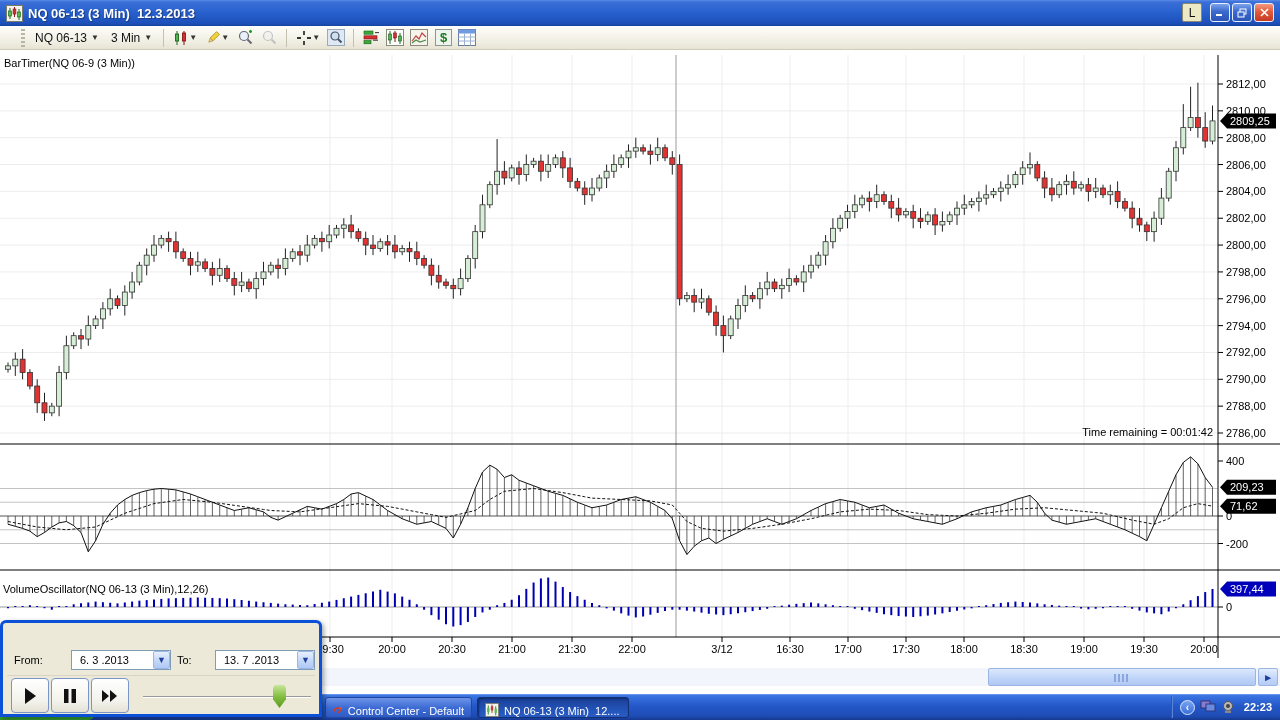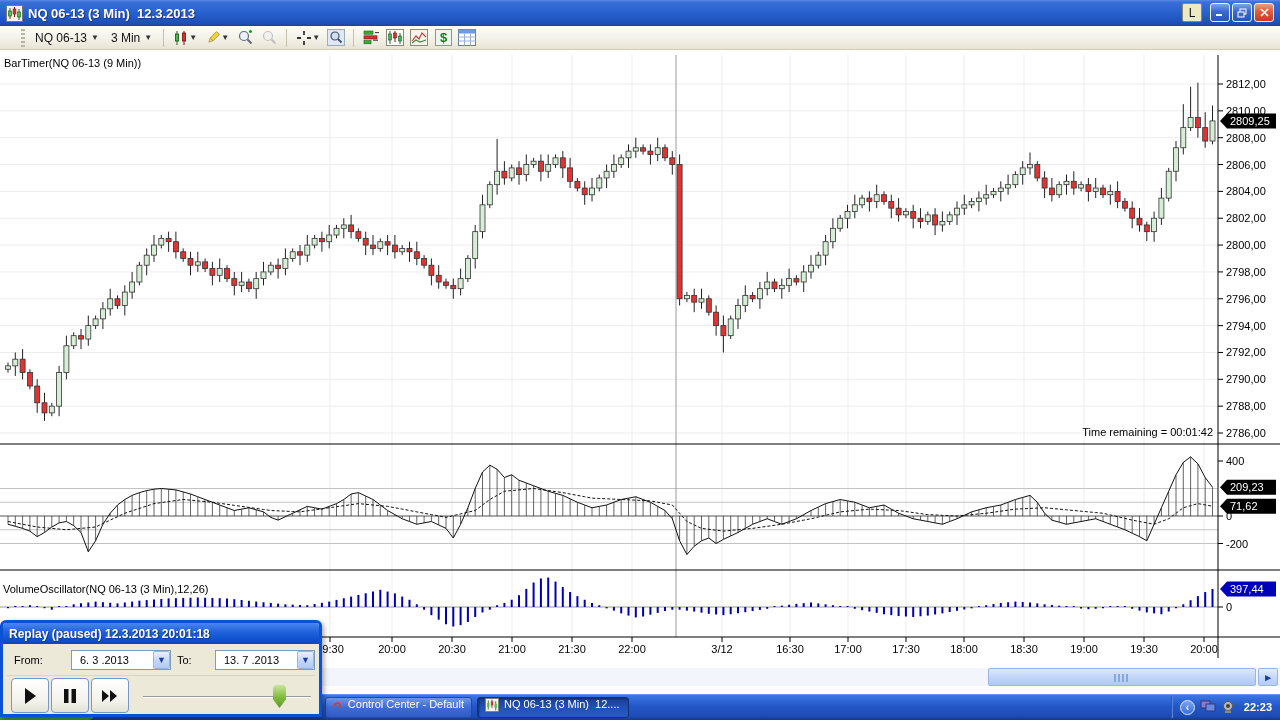--- a/index.html
+++ b/index.html
@@ -46,21 +46,21 @@
     background:linear-gradient(180deg,#dce9fd,#c2d6f8 50%,#b0c8f4); }
   .hthumb .gripmarks { position:absolute; left:50%; top:5px; transform:translateX(-50%); width:16px; height:8px;
     background:repeating-linear-gradient(90deg,#89a7dd 0 2px,transparent 2px 4px); }
   .harrow { position:absolute; left:1258px; top:0; width:20px; height:18px; border:1px solid #9ab4e4; border-radius:2px;
     background:linear-gradient(180deg,#e4eefd,#c6d9f9 50%,#b4ccf5); color:#1f3f9f; font-size:11px; font-weight:bold;
     display:flex; align-items:center; justify-content:center; }
 
   
   .taskbar { position:absolute; left:0; top:694px; width:1280px; height:26px;
     background:linear-gradient(180deg,#77a5f0 0%,#3b76e3 6%,#2458c8 45%,#1e4cb4 85%,#16388f 100%); }
-  .task-btn { position:absolute; top:3px; height:21px; border-radius:3px; display:flex; align-items:flex-start; gap:5px;
+  .task-btn { position:absolute; top:3px; height:21px; border-radius:3px; display:flex; align-items:flex-end; gap:5px;
     padding:0 7px; color:#fff; font-size:11px; white-space:pre; overflow:hidden; }
   .task-btn.normal  { background:linear-gradient(180deg,#6e95e8,#3e6cd4 50%,#2f5cc4); border:1px solid #24489f; }
   .task-btn.pressed { background:linear-gradient(180deg,#1b3f96,#2353b8 60%,#2a5cc4); border:1px solid #143076; box-shadow:inset 1px 1px 2px #0e2a6a; }
   .tray { position:absolute; right:0; top:0; height:26px; display:flex; align-items:center; gap:5px; padding:0 8px 0 10px; }
   .tray-divider { width:2px; height:22px; background:linear-gradient(90deg,#1a3f96,#6f9bee); margin-right:2px; }
   .tray-clock { color:#fff; font-size:11px; margin-left:4px;font-weight:bold; }
   .chevron-btn { width:15px; height:15px; border-radius:8px; background:linear-gradient(180deg,#7aa4f0,#3a6fd8);
     border:1px solid #dce8ff; color:#fff; font-size:10px; font-weight:bold; display:flex; align-items:center; justify-content:center; }
 
   
@@ -1015,21 +1015,21 @@
           <polygon points="1220,70.91525000000001 1227,63.415250000000015 1276,63.415250000000015 1276,78.41525000000001 1227,78.41525000000001" fill="#000000"></polygon>
           <text x="1230" y="74.91525000000001" font-size="11" fill="#fff" font-family="Liberation Sans, sans-serif">2809,25</text>
           <polygon points="1220,437.23087499999997 1227,429.73087499999997 1276,429.73087499999997 1276,444.73087499999997 1227,444.73087499999997" fill="#000000"></polygon>
           <text x="1230" y="441.23087499999997" font-size="11" fill="#fff" font-family="Liberation Sans, sans-serif">209,23</text>
           <polygon points="1220,456.15225 1227,448.65225 1276,448.65225 1276,463.65225 1227,463.65225" fill="#000000"></polygon>
           <text x="1230" y="460.15225" font-size="11" fill="#fff" font-family="Liberation Sans, sans-serif">71,62</text>
           <polygon points="1220,538.9840448 1227,531.4840448 1276,531.4840448 1276,546.4840448 1227,546.4840448" fill="#0000bb"></polygon>
           <text x="1230" y="542.9840448" font-size="11" fill="#fff" font-family="Liberation Sans, sans-serif">397,44</text>
         </g>
       </svg>
-    <div class="panel-label" id="lbl-price">BarTimer(NQ 06-13 (9 Min))</div>
+    <div class="panel-label" id="lbl-price">BarTimer(NQ 06-9 (3 Min))</div>
     <div class="panel-label" id="lbl-vol">VolumeOscillator(NQ 06-13 (3 Min),12,26)</div>
     <div id="lbl-timerem">Time remaining = 00:01:42</div>
   </div>
 
   <div class="hscroll">
     <div class="hthumb">
         <div class="gripmarks"></div>
       </div>
     <div class="harrow">▸</div>
   </div>
@@ -1066,23 +1066,20 @@
         <circle cx="7" cy="6" r="2" fill="#444"></circle>
         <rect x="4" y="10.5" width="6" height="2.5" fill="#888"></rect>
       </svg>
       <span class="tray-clock">22:23</span>
     </div>
   </div>
 
   <div class="start-sliver"></div>
 
   <div class="replay">
-    <div class="replay-title">
-      <span>Replay (paused) 12.3.2013 20:01:18</span>
-    </div>
     <div class="replay-row">
       <span class="flabel">From:</span>
       <div class="combo from">
         <span class="cval">6. 3 .2013</span>
         <div class="cbtn">▼</div>
       </div>
       <span class="tlabel">To:</span>
       <div class="combo to">
         <span class="cval">13. 7 .2013</span>
         <div class="cbtn">▼</div>

